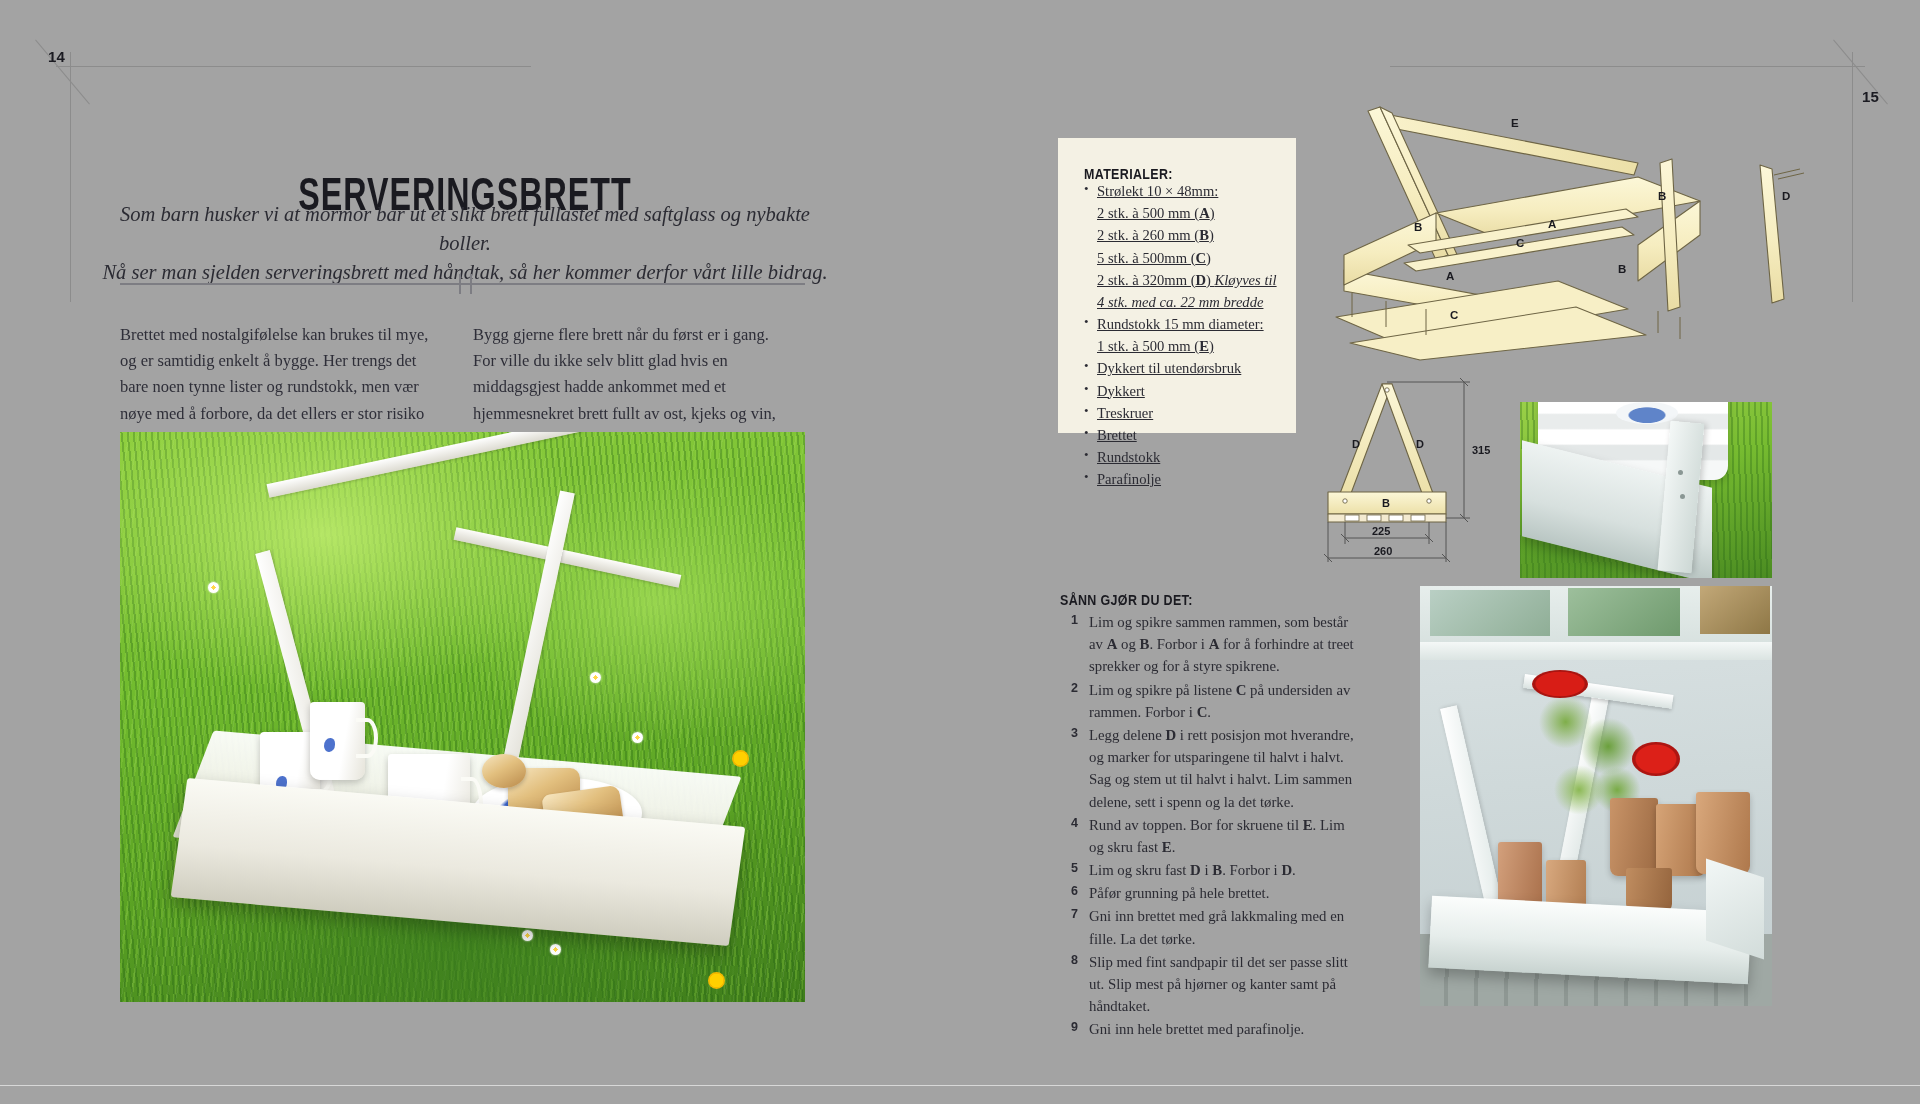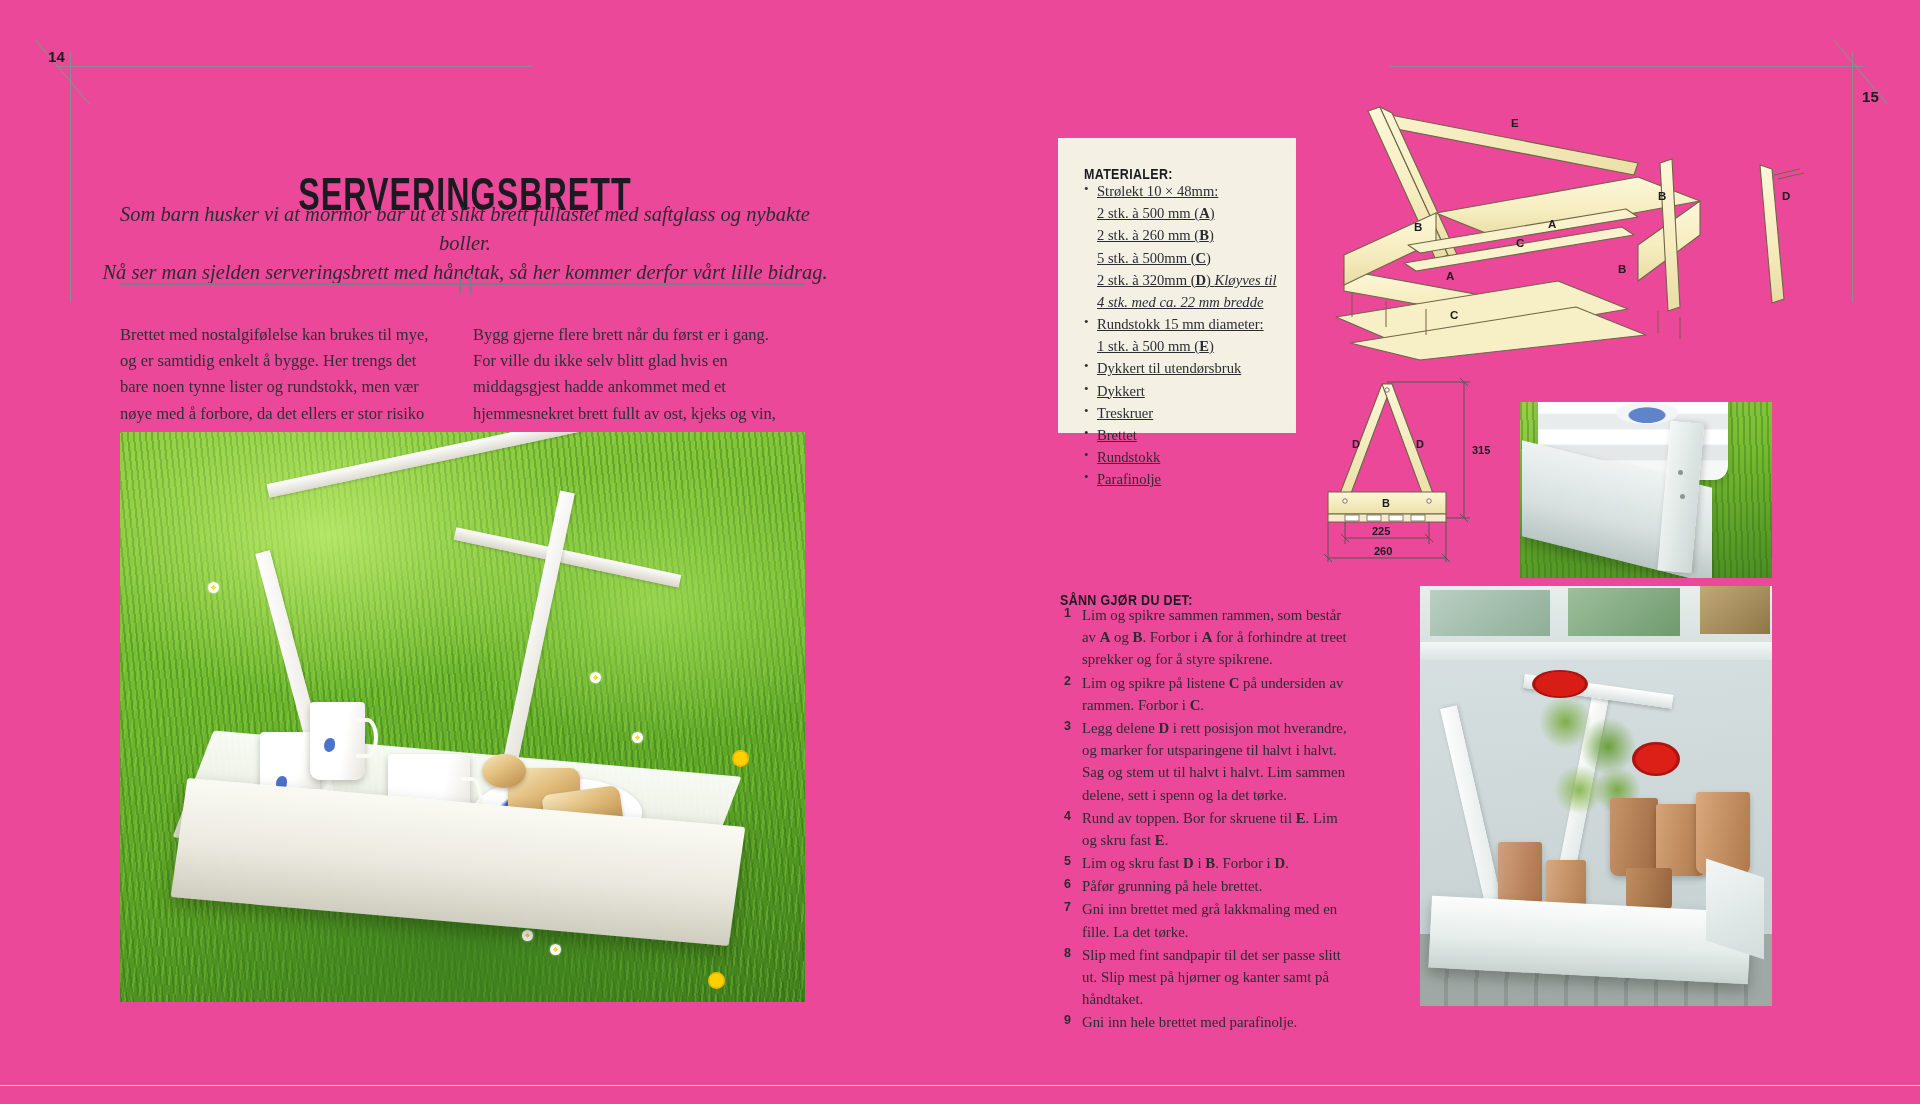--- a/index.html
+++ b/index.html
@@ -12,21 +12,21 @@
     width: 1920px; height: 1104px;
     position: relative;
     font-family: "Liberation Serif", "DejaVu Serif", serif;
     color: #2a2a33;
     overflow: hidden;
   }
 
   
   #spread {
     position: absolute; inset: 0;
-    background: #ec4899;
+    background: #a3a3a3;
   }
   .page-bottom-rule {
     position: absolute;
     left: 0; right: 0; bottom: 18px;
     height: 1px;
     background: #d8d8d8;
   }
 
   
   .crop-group { position: absolute; }
@@ -334,21 +334,21 @@
     letter-spacing: .4px;
     color: #1a1a20;
     transform: scaleX(0.86);
     transform-origin: left center;
     white-space: nowrap;
   }
   #howto-list {
     position: absolute;
     left: 10px; top: 604px;
     width: 290px;
-    margin: 0; padding: 0;
+    margin: 7px; padding: 0;
     list-style: none;
     counter-reset: step;
     font-size: 14.8px;
     line-height: 1.50;
     color: #2b2b33;
   }
   #howto-list li {
     position: relative;
     padding-left: 22px;
     margin-bottom: 1px;

